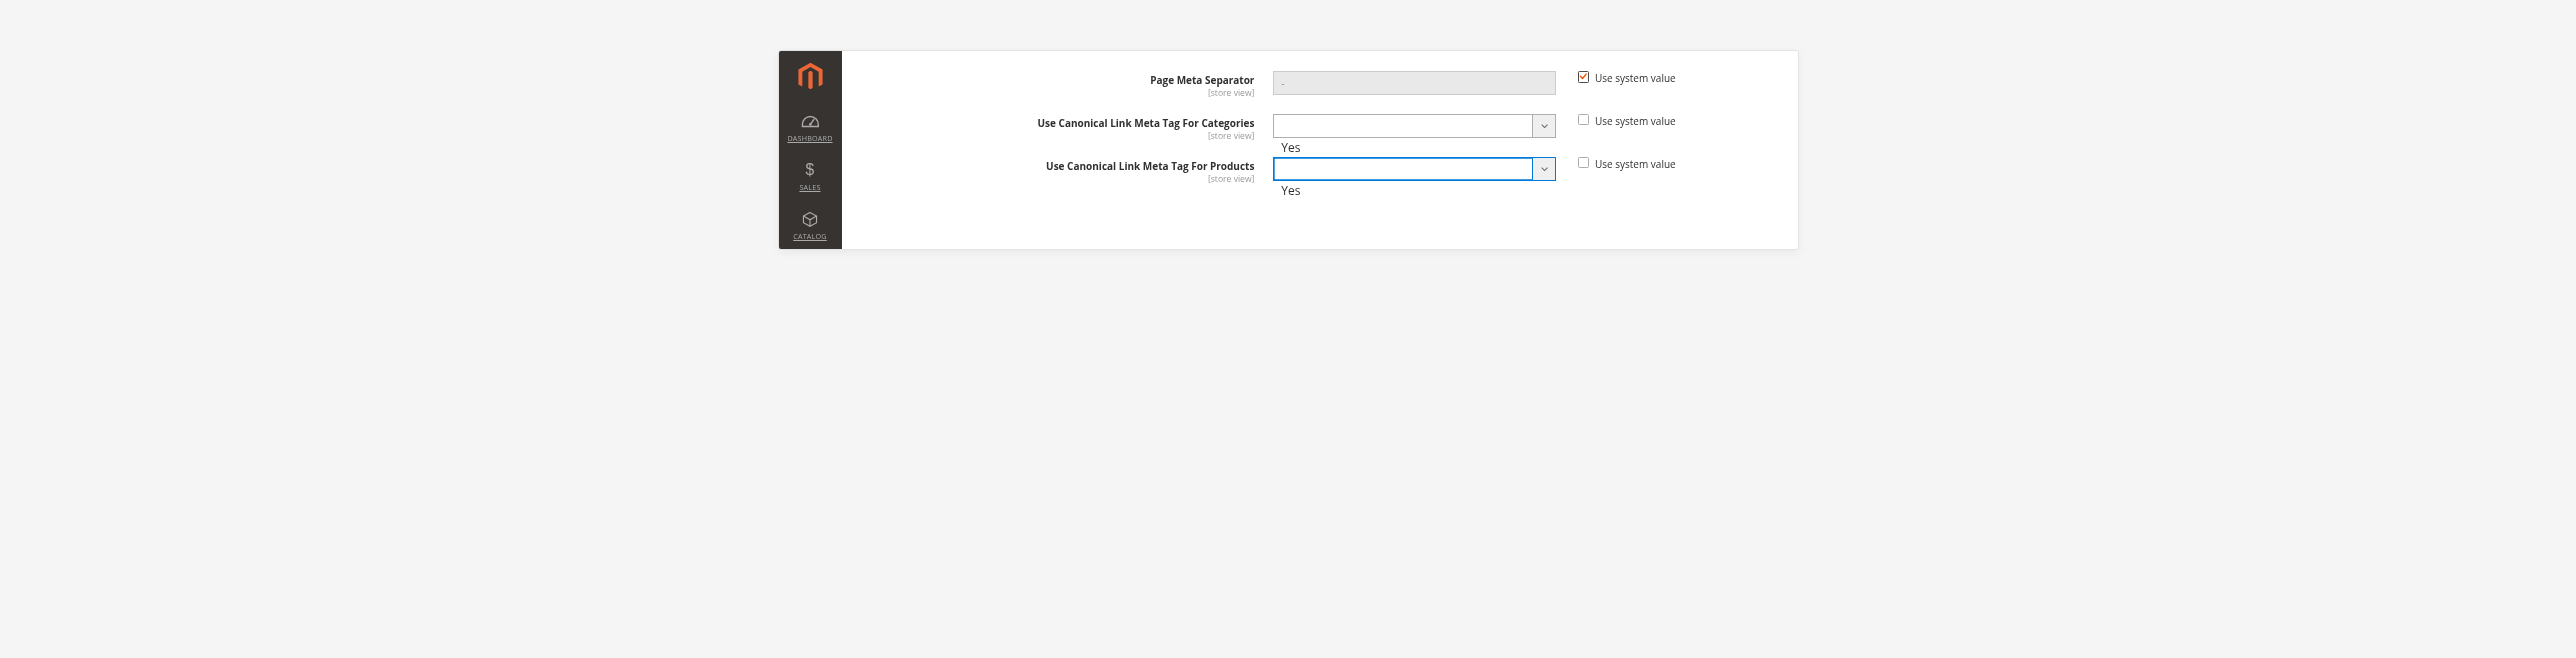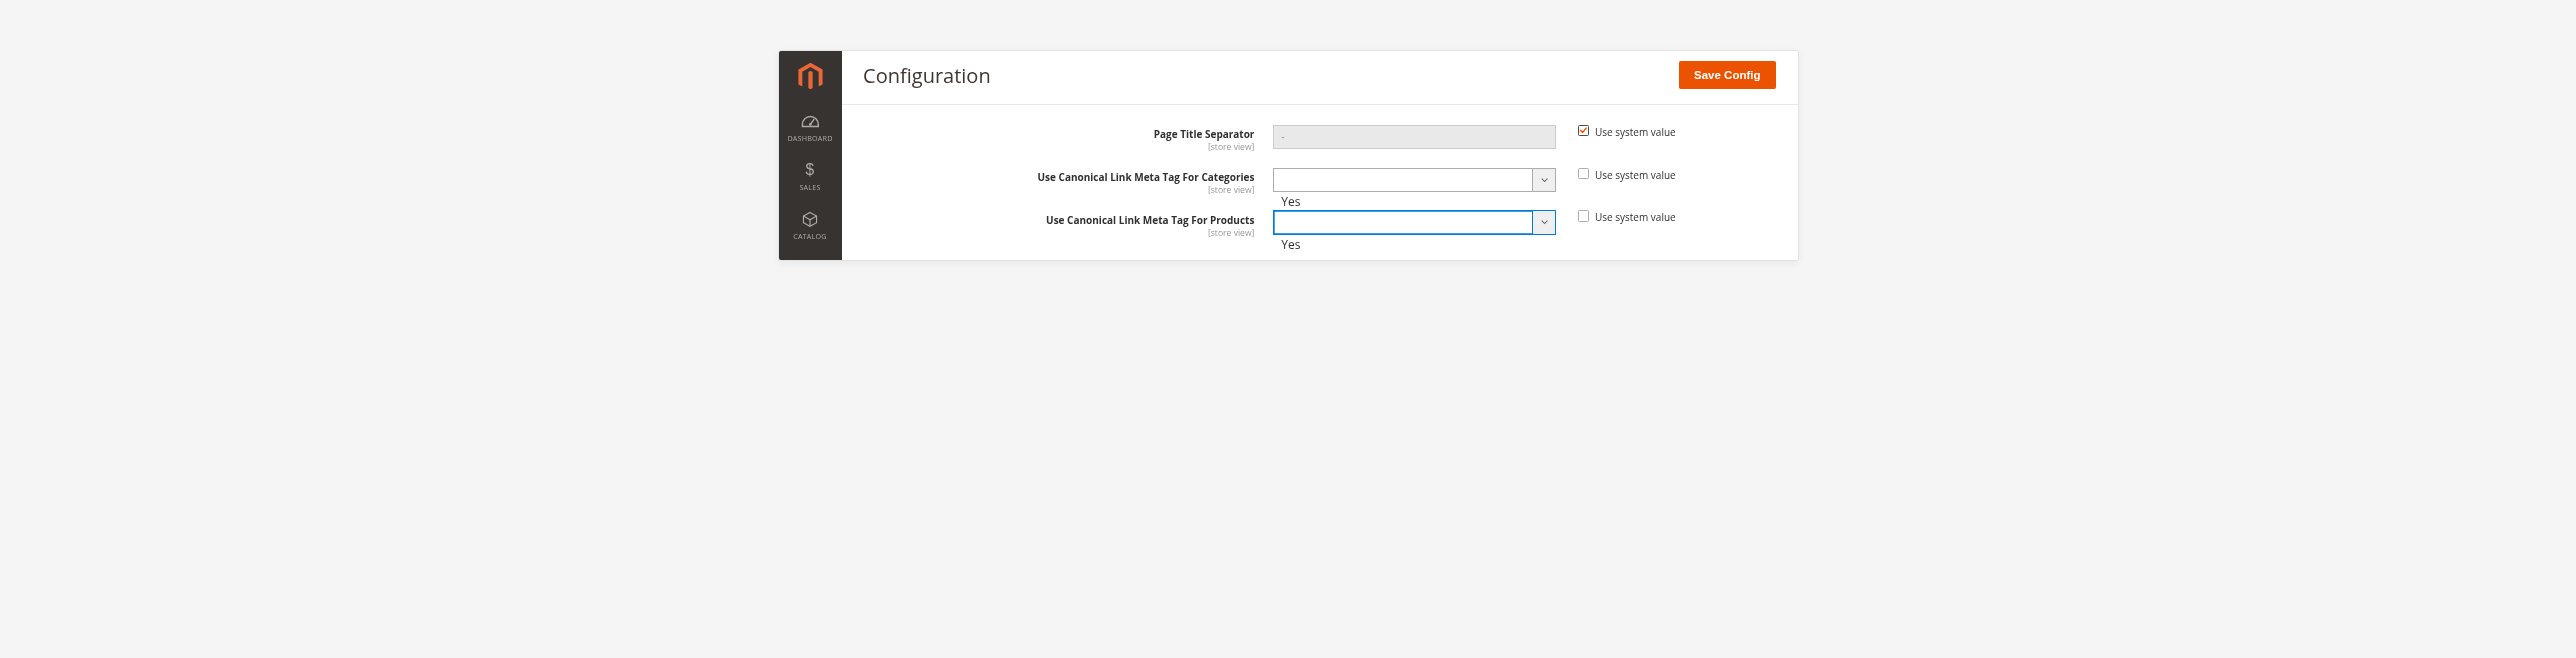--- a/index.html
+++ b/index.html
@@ -40,20 +40,21 @@
     }
     .sidebar-logo svg { display: block; }
     .sidebar-item {
       display: flex;
       flex-direction: column;
       align-items: center;
       justify-content: center;
       padding: 9.3px 2.9px 8.6px;
       cursor: pointer;
       color: #aaa;
+      text-decoration: underline;
     }
     .sidebar-item .icon { display:flex; align-items:center; justify-content:center; height:18.7px; margin-bottom:2.2px;}
     .sidebar-item .label {
       font-size: 7.2px;
       letter-spacing: 0.2px;
       text-align: center;
     }
 
     
     .main { flex: 1; display: flex; flex-direction: column; min-width: 0; }
@@ -225,30 +226,26 @@
           <path d="M11 2 L20 7 L20 16 L11 21 L2 16 L2 7 Z" fill="none" stroke="#aaa" stroke-width="1.6"></path>
           <path d="M2 7 L11 12 L20 7 M11 12 L11 21" fill="none" stroke="#aaa" stroke-width="1.6"></path>
         </svg>
       </span>
       <span class="label">CATALOG</span>
     </div>
   </nav>
 
   <div class="main">
 
-    <div class="header">
-      <h1 class="page-title">Configuration</h1>
-      <button class="save-btn">Save Config</button>
-    </div>
 
     <div class="form-area">
 
       <div class="form-row">
         <div class="form-label-col">
-          <span class="form-label">Page Title Separator</span>
+          <span class="form-label">Page Meta Separator</span>
           <span class="form-scope">[store view]</span>
         </div>
         <div class="form-control-col">
           <input class="form-input disabled" disabled="" value="-" style="">
         </div>
         <div class="form-sysvalue-col">
           <span class="sysvalue-checkbox checked">
             <svg width="8.6" height="8.6" viewBox="0 0 12 12">
                 <path d="M2 6 L5 9 L10 3" fill="none" stroke="#eb5202" stroke-width="2" stroke-linecap="round" stroke-linejoin="round"></path>
               </svg>

